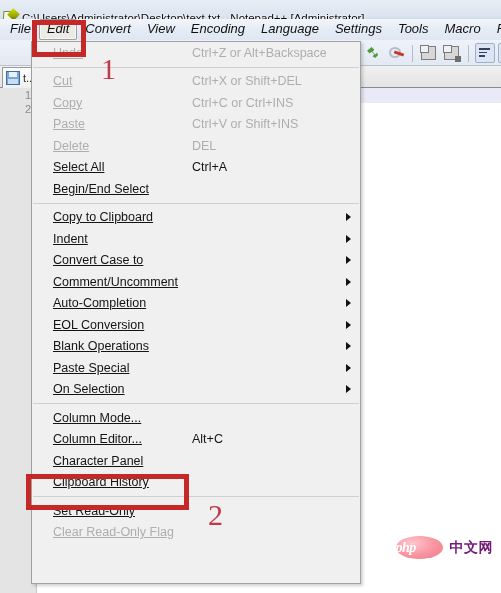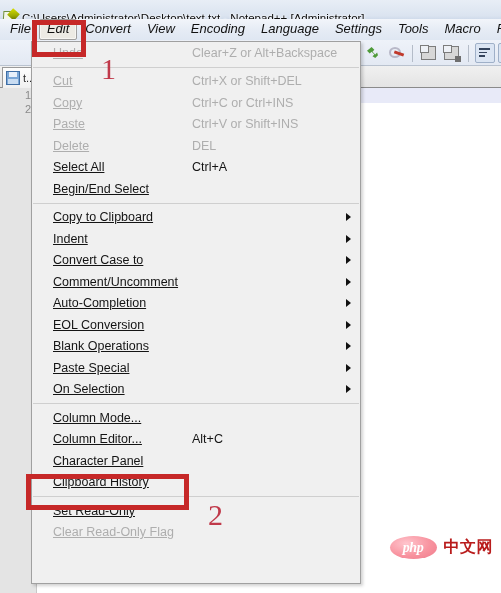--- a/index.html
+++ b/index.html
@@ -151,27 +151,27 @@
   }
 
   
   .watermark {
     position: absolute; right: 8px; bottom: 34px; z-index: 70;
     display: flex; align-items: center; gap: 7px;
   }
   .wm-php {
     width: 47px; height: 23px; border-radius: 50%;
     background: radial-gradient(ellipse at 35% 32%, #ffc5cd 0%, #f8939f 55%, #ef7b8b 100%);
-    display: flex; align-items: center; justify-content: center;
+    display: flex; align-items: center; 
   }
   .wm-php span {
     font-family: "Liberation Serif", serif; font-style: italic; font-weight: bold;
     font-size: 14px; color: #ffffff; letter-spacing: -0.5px;
   }
-  .wm-cn { font-size: 16px; color: #b91c1c; font-weight: bold; letter-spacing: 0.5px; }
+  .wm-cn { font-size: 14px; color: #701a75; font-weight: bold; letter-spacing: 0.5px; }
 </style>
 </head>
 <body>
 
 <div id="app">
 
   <div class="titlebar">
     <div class="title-icon">
       <div class="pad"></div>
         <div class="pen"></div>
@@ -244,21 +244,21 @@
     <div class="gutter">
       <div class="ln" style="top:1px">1</div>
       <div class="ln" style="top:15px">2</div>
     </div>
   </div>
 
   <div class="menu">
 
     <div class="mi disabled">
       <span class="label">Undo</span>
-      <span class="accel">Clear+Z or Alt+Backspace</span>
+      <span class="accel">Ctrl+Z or Alt+Backspace</span>
     </div>
     <div class="msep"></div>
 
     <div class="mi disabled">
       <span class="label">Cut</span>
       <span class="accel">Ctrl+X or Shift+DEL</span>
     </div>
     <div class="mi disabled">
       <span class="label">Copy</span>
       <span class="accel">Ctrl+C or Ctrl+INS</span>

